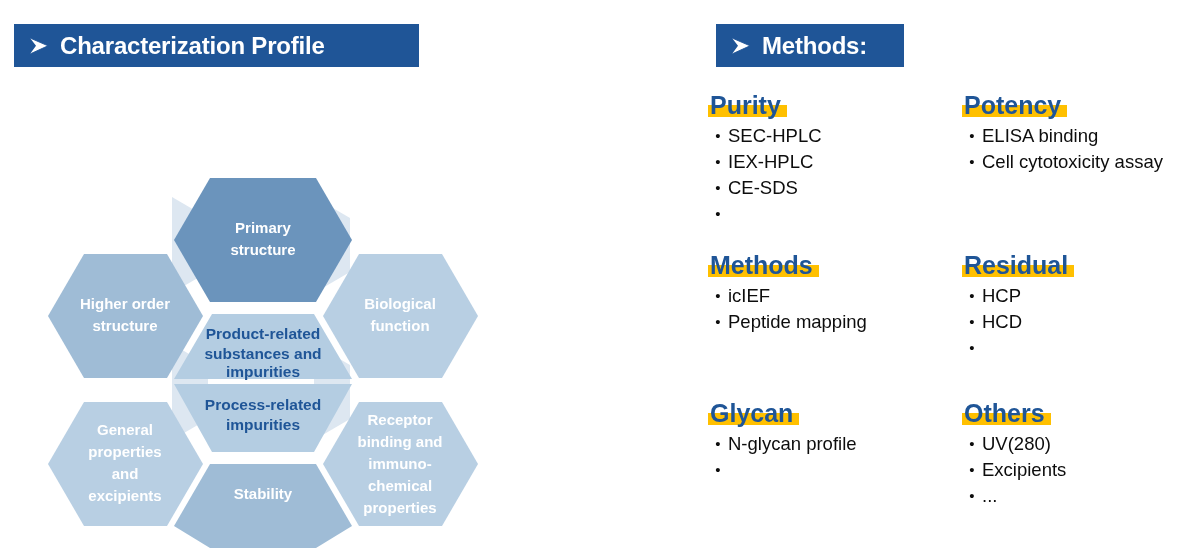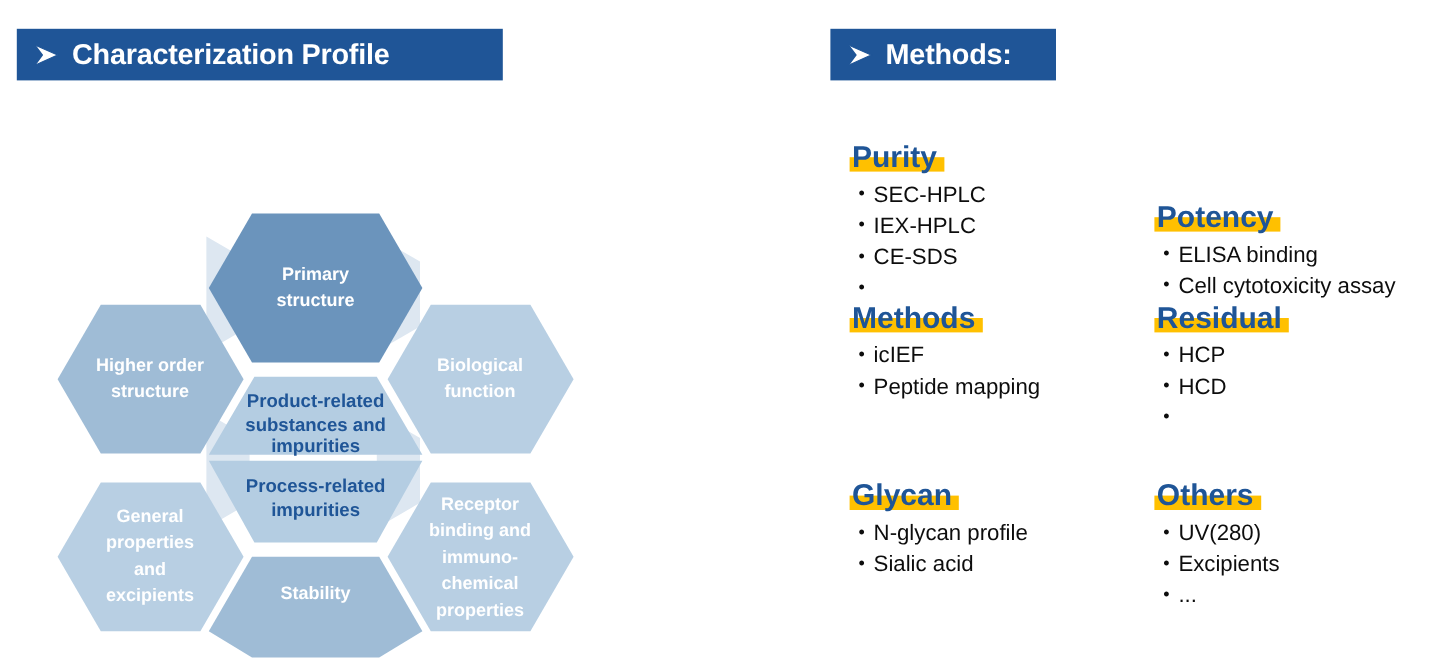--- a/index.html
+++ b/index.html
@@ -13,21 +13,21 @@
 
   
   .title-bar{
     position:absolute;
     background:#1f5597;
     display:flex;align-items:center;
     box-sizing:border-box;
     padding-left:12px;
   }
   .title-bar.left{left:14px;top:24px;width:405px;height:43px;}
-  .title-bar.right{left:692px;top:24px;width:188px;height:43px;}
+  .title-bar.right{left:716px;top:24px;width:188px;height:43px;}
   .arrow-glyph{
     width:26px;height:26px;flex:0 0 26px;
     display:block;margin-right:8px;
   }
   .title-text{
     color:#ffffff;font-weight:bold;font-size:24px;
     letter-spacing:-0.2px;white-space:nowrap;
   }
   .title-bar.right .title-text{font-size:24px;}
 
@@ -38,21 +38,21 @@
     fill:#ffffff;font-family:"Liberation Sans","DejaVu Sans",sans-serif;
     font-size:15px;text-anchor:middle;
   }
   .hex-label.center{fill:#1f5597;font-size:15.5px;}
 
   
   .methods{
     position:absolute;left:694px;top:92px;width:487px;height:460px;
   }
   .m-row{display:flex;}
-  .m-row.r1{height:160px;align-items:flex-end;}
+  .m-row.r1{height:160px;}
   .m-row.r2{height:148px;}
   .m-row.r3{height:150px;}
   .m-col{width:243px;box-sizing:border-box;}
   .m-col.c2{padding-left:11px;}
 
   .m-head{
     display:inline-block;position:relative;
     font-size:25px;font-weight:bold;color:#1f5597;
     line-height:1.05;
     padding:0 6px 0 2px;
@@ -259,21 +259,20 @@
           <span class="hl"></span>
           <span class="tx">Glycan</span>
         </div>
         <ul class="m-list">
           <li class="m-item">
             <span class="m-bullet">•</span>
             <span class="m-text">N-glycan profile</span>
             </li>
           <li class="m-item">
             <span class="m-bullet">•</span>
-            <span class="m-text">Sialic acid</span>
             </li>
         </ul>
       </div>
       <div class="m-col c2">
         <div class="m-head">
           <span class="hl"></span>
           <span class="tx">Others</span>
         </div>
         <ul class="m-list">
           <li class="m-item">

